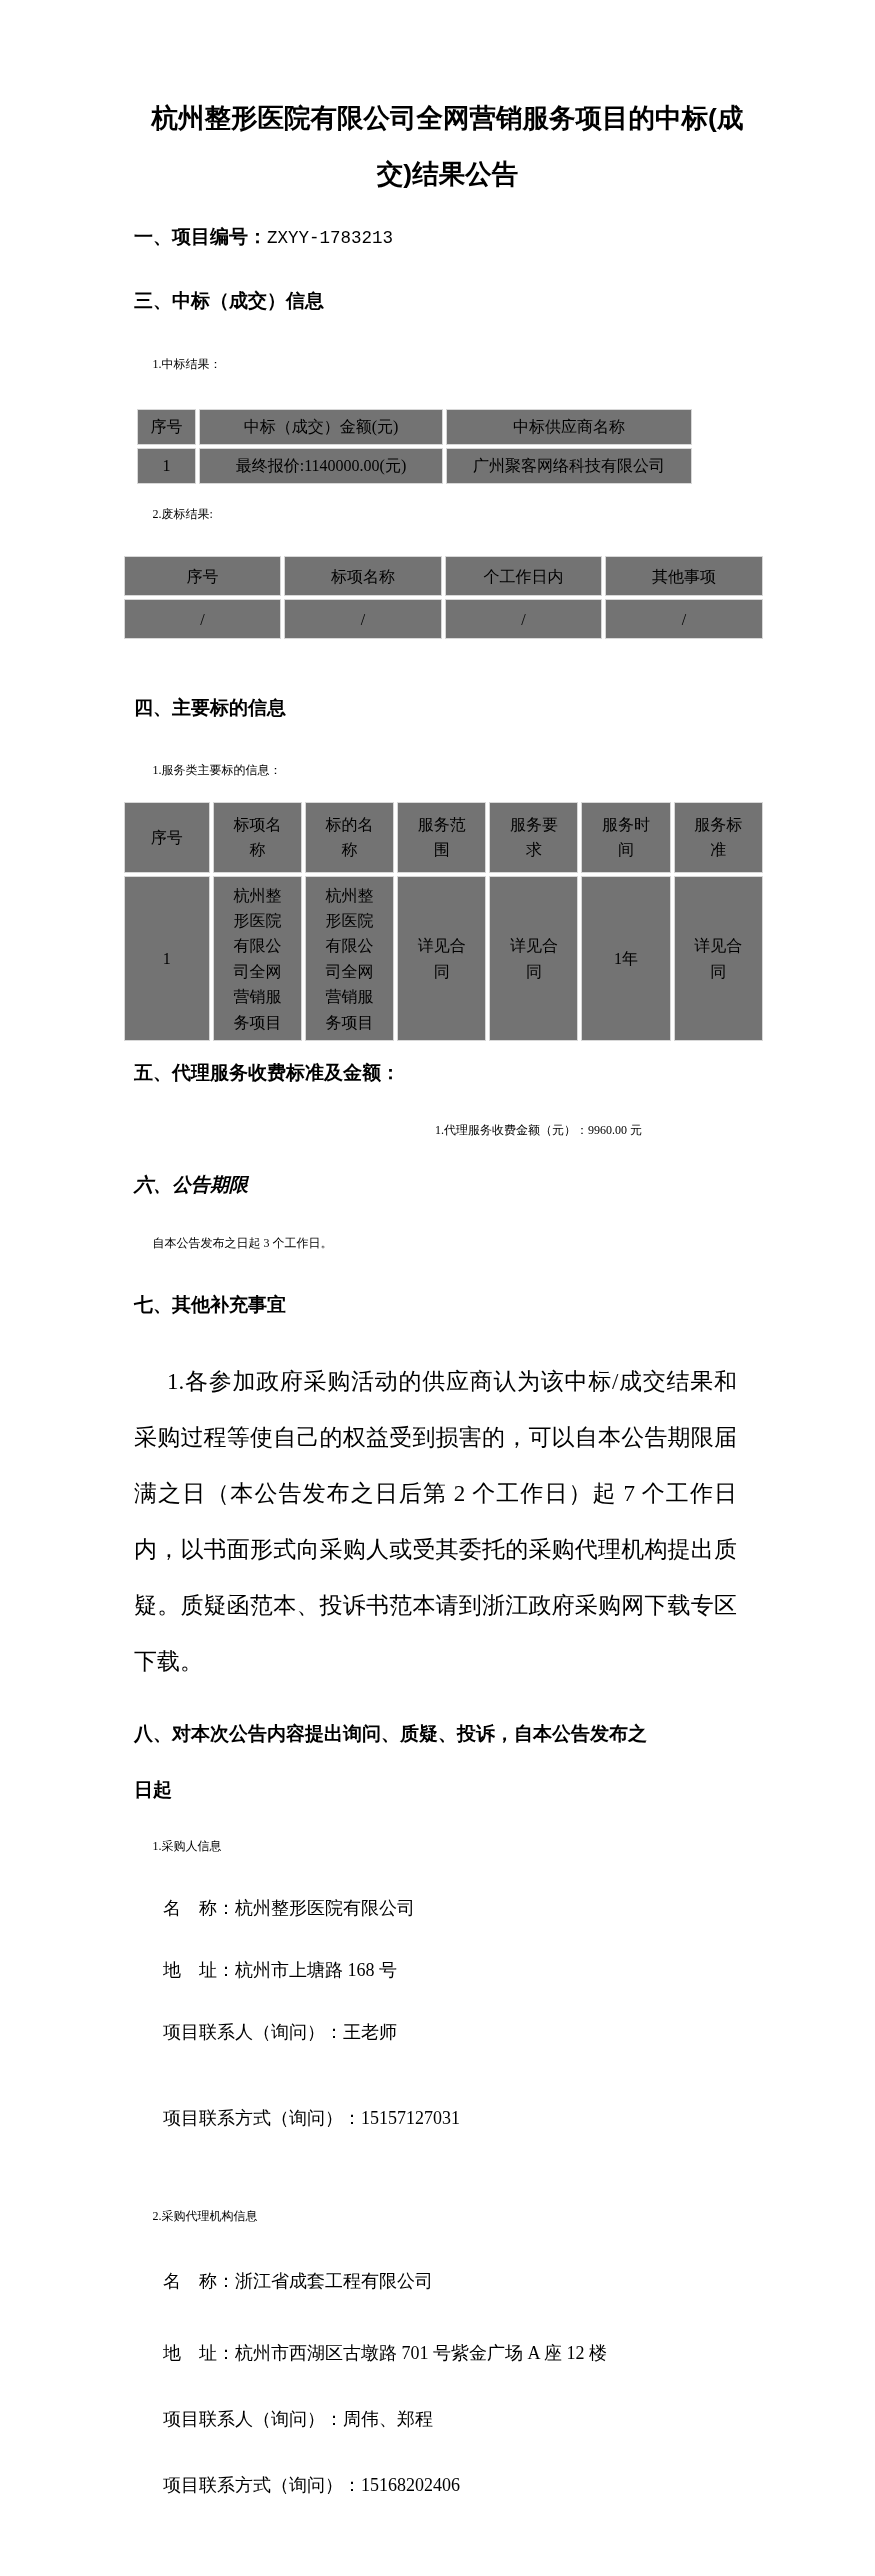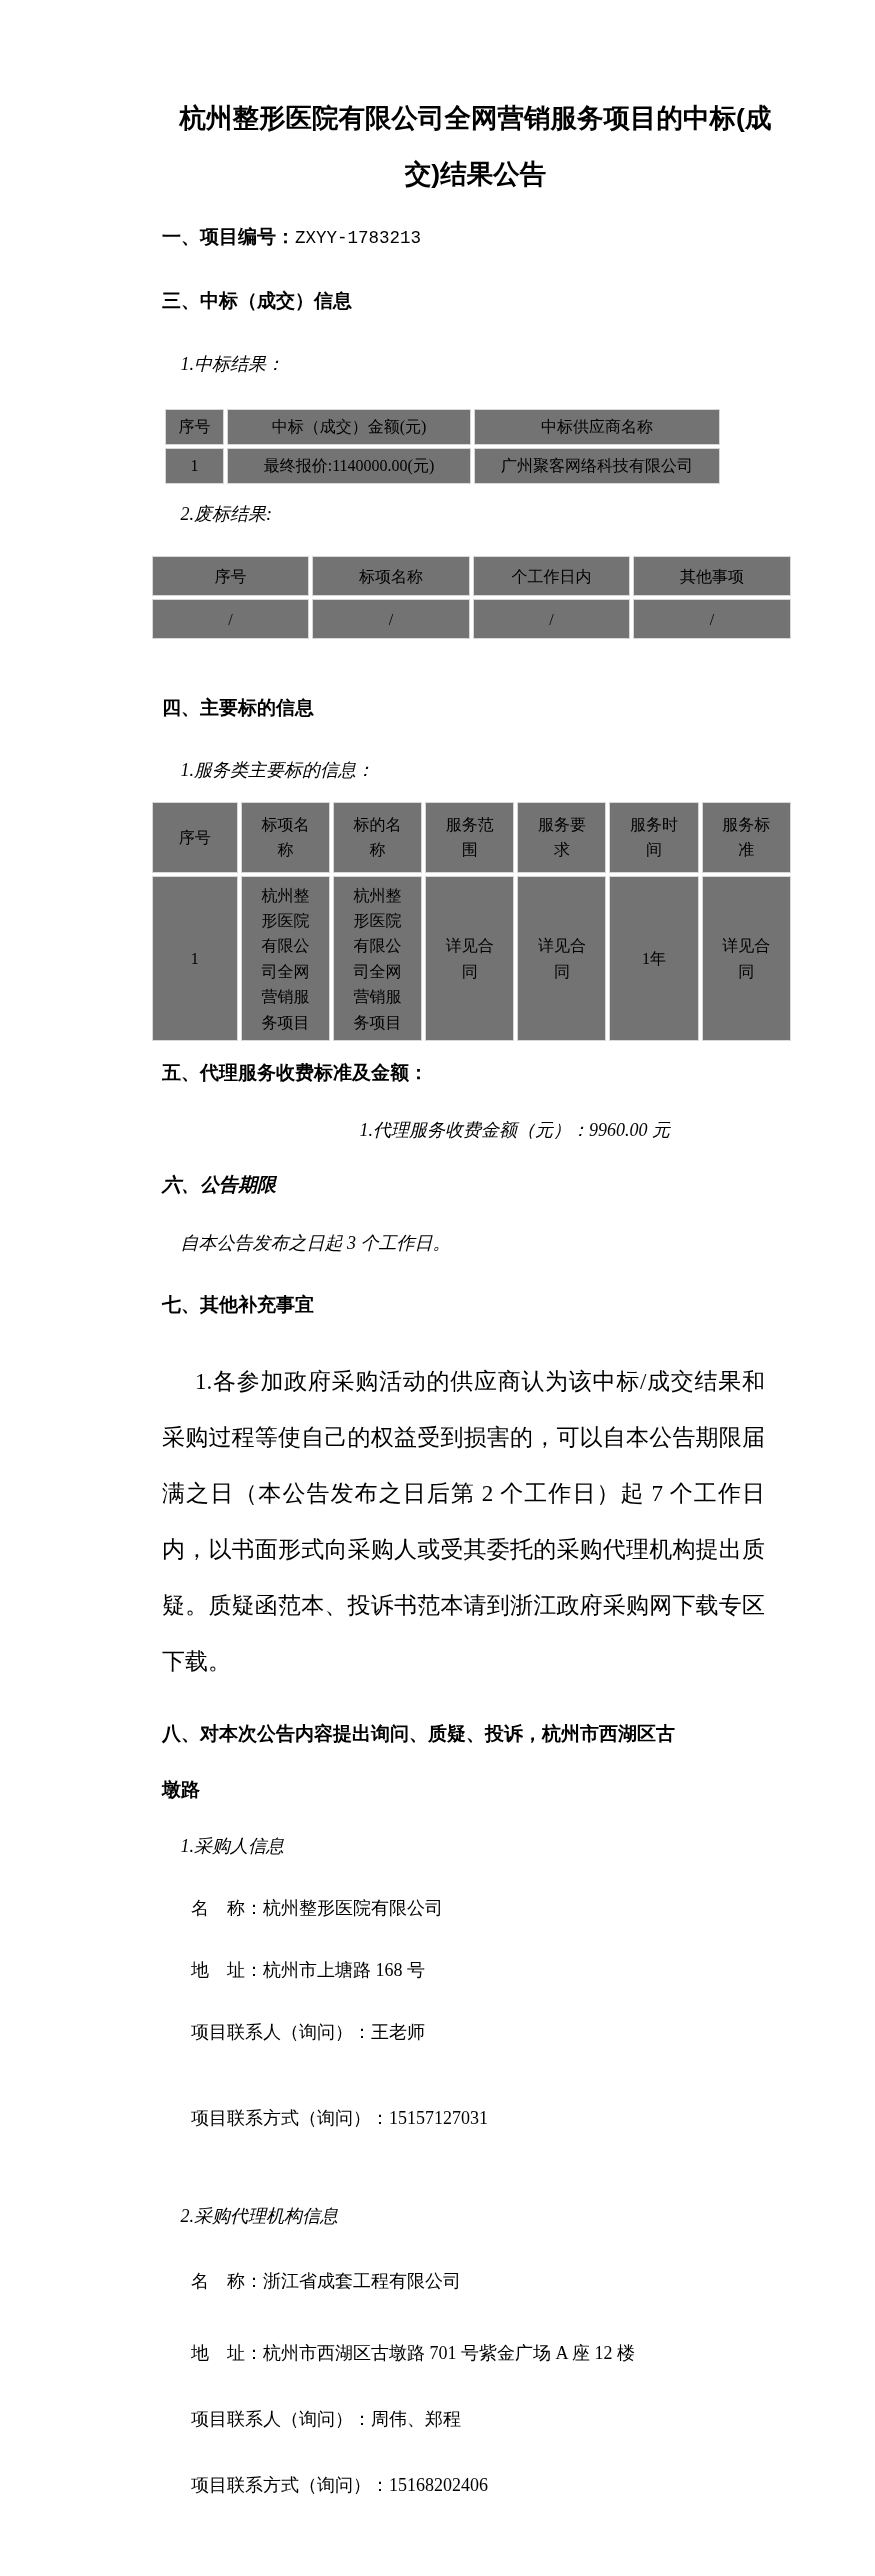--- a/index.html
+++ b/index.html
@@ -4,21 +4,20 @@
 <style>
   html, body { margin: 0; padding: 0; background: #ffffff; color: #000000; }
   body { font-family: "Liberation Serif", serif; }
   .page {
     width: 763px;
     min-height: 2576px;
     box-sizing: border-box;
     padding: 90px 121px 70px 134px;
     background: #ffffff;
     overflow: hidden;
-    margin-left: 28px;
   }
   
   .title {
     margin: 0 auto;
     width: 627px;
     font-family: "Liberation Sans", sans-serif;
     font-weight: bold;
     font-size: 26.5px;
     line-height: 56px;
     text-align: center;
@@ -43,23 +42,22 @@
     font-size: 17.5px;
   }
   .h8 {
     width: 521px;
     word-break: break-all;
     line-height: 56px;
   }
   
   .sub {
     margin: 0 0 0 18.5px;
-    font-size: 18px;
+    font-size: 12px;
     line-height: 24px;
-    font-style: italic;
   }
   
   .para {
     margin: 35px 0 0 0;
     width: 603px;
     font-size: 23px;
     line-height: 56px;
     text-indent: 33px;
     text-align: justify;
     word-break: break-all;
@@ -208,21 +206,21 @@
   <p class="sub mt58">1.代理服务收费金额（元）：9960.00 元</p>
 
   <p class="h mt56">六、公告期限</p>
 
   <p class="sub mt62">自本公告发布之日起 3 个工作日。</p>
 
   <p class="h mt70">七、其他补充事宜</p>
 
   <p class="para">1.各参加政府采购活动的供应商认为该中标/成交结果和采购过程等使自己的权益受到损害的，可以自本公告期限届满之日（本公告发布之日后第 2 个工作日）起 7 个工作日内，以书面形式向采购人或受其委托的采购代理机构提出质疑。质疑函范本、投诉书范本请到浙江政府采购网下载专区下载。</p>
 
-  <p class="h h8 mt30">八、对本次公告内容提出询问、质疑、投诉，杭州市西湖区古墩路</p>
+  <p class="h h8 mt30">八、对本次公告内容提出询问、质疑、投诉，自本公告发布之日起</p>
 
   <p class="sub mt30">1.采购人信息</p>
   <p class="c mt72">名　称：杭州整形医院有限公司</p>
   <p class="c mt72">地　址：杭州市上塘路 168 号</p>
   <p class="c mt72">项目联系人（询问）：王老师</p>
   <p class="c mt118">项目联系方式（询问）：15157127031</p>
 
   <p class="sub mt140">2.采购代理机构信息</p>
   <p class="c mt78">名　称：浙江省成套工程有限公司</p>
   <p class="c mt90">地　址：杭州市西湖区古墩路 701 号紫金广场 A 座 12 楼</p>

